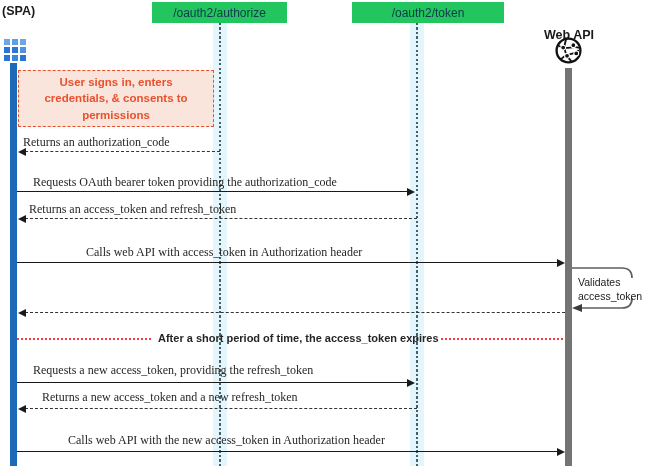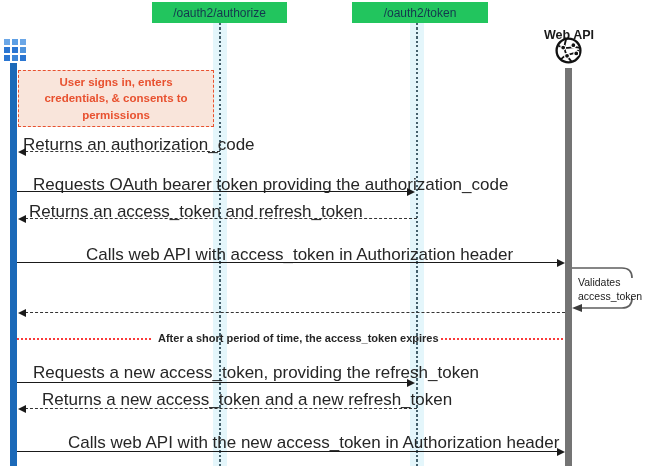--- a/index.html
+++ b/index.html
@@ -26,21 +26,21 @@
   
   .grid-icon{position:absolute;left:4px;top:39px;width:23px;height:23px;z-index:3;
         display:grid;grid-template-columns:repeat(3,6.3px);grid-template-rows:repeat(3,6.3px);gap:1.6px;}
   .grid-icon span{display:block;}
   
   .note{position:absolute;left:18px;top:70px;width:196px;height:57px;box-sizing:border-box;
         background:#f9e5db;border:1.6px dashed #e8512f;color:#e8512f;
         font-size:11.5px;font-weight:600;line-height:1.4;text-align:center;
         display:flex;align-items:center;justify-content:center;padding:2px 12px;z-index:4;}
   
-  .msg-label{position:absolute;font-size:17px;color:#262626;white-space:nowrap;z-index:4;}
+  .msg-label{position:absolute;font-size:12px;color:#262626;white-space:nowrap;z-index:4;font-family:Liberation Serif, serif;}
   .line-solid{position:absolute;height:0;border-top:1.4px solid #1a1a1a;z-index:4;}
   .line-dashed{position:absolute;height:0;border-top:1.2px dashed #333333;z-index:4;}
   .line-red{position:absolute;height:2px;z-index:4;
         background-image:repeating-linear-gradient(90deg,#fb3a3a 0 2px,transparent 2px 4px);}
   .arr-r{position:absolute;width:0;height:0;z-index:4;
         border-top:4px solid transparent;border-bottom:4px solid transparent;border-left:8px solid #1a1a1a;}
   .arr-l{position:absolute;width:0;height:0;z-index:4;
         border-top:4px solid transparent;border-bottom:4px solid transparent;border-right:8px solid #1a1a1a;}
   .expires-label{position:absolute;font-size:11px;color:#262626;white-space:nowrap;z-index:4;font-weight:bold;}
   .loop-text{position:absolute;left:578px;top:276px;width:70px;font-size:10.5px;color:#1a1a1a;line-height:1.3;z-index:6;}
@@ -54,25 +54,26 @@
   <div class="band" style="left:410px;"></div>
   <div class="dots" style="left:219px;"></div>
   <div class="dots" style="left:416px;"></div>
 
   <div class="bar bar-spa"></div>
   <div class="bar bar-api"></div>
 
   <div class="endpoint" style="left:152px;width:135px;">
     <span>/oauth2/authorize</span>
   </div>
-  <div class="endpoint" style="left:352px;width:136px;text-align:center;">
+  <div class="endpoint" style="left:352px;width:152px;text-align:center;">
     <span>/oauth2/token</span>
   </div>
 
   <div class="actor-title" style="left:2px;top:4px;">
+    <div>(SPA)</div>
   </div>
   <div class="grid-icon">
     <span style="background:#6ba7e7"></span>
       <span style="background:#5d9fe4"></span>
       <span style="background:#6ba7e7"></span>
     <span style="background:#2b76d2"></span>
       <span style="background:#2b76d2"></span>
       <span style="background:#4f94dd"></span>
     <span style="background:#2b76d2"></span>
       <span style="background:#3f87d8"></span>

